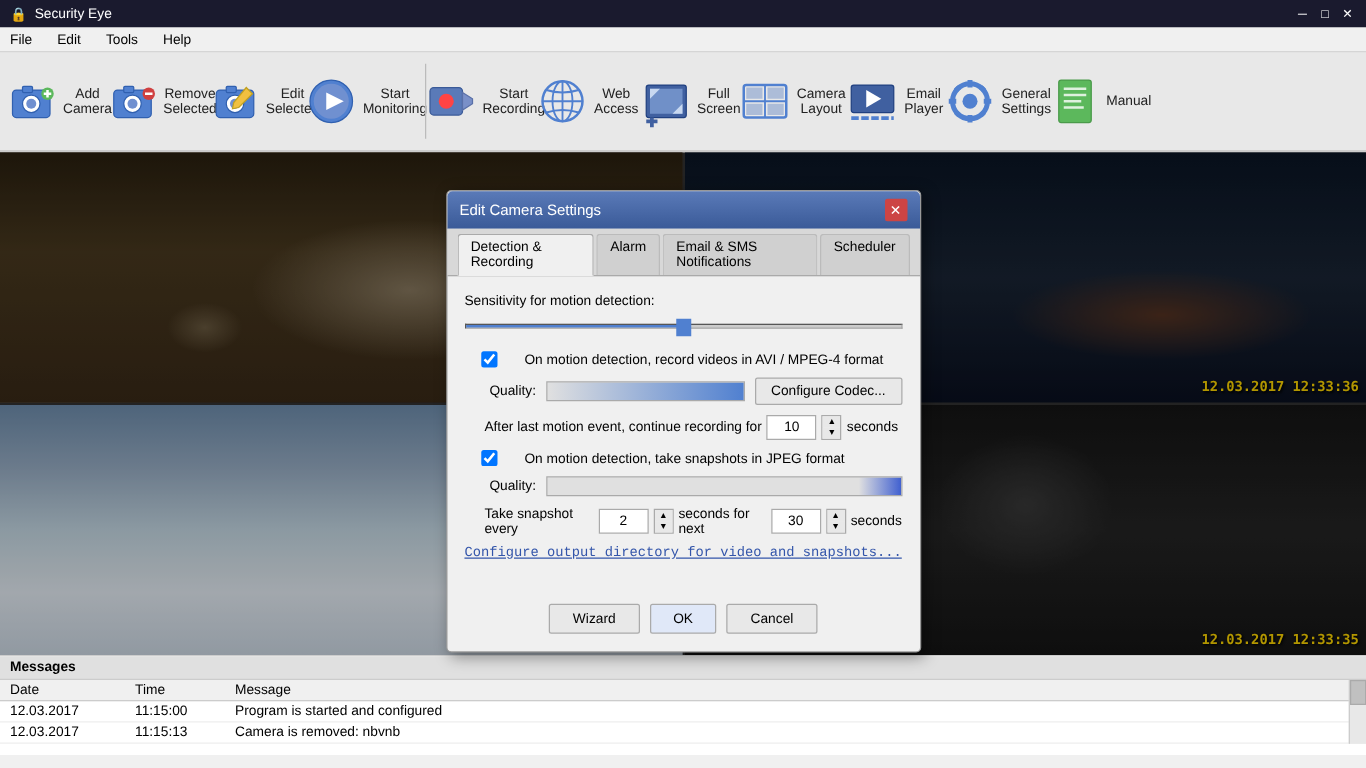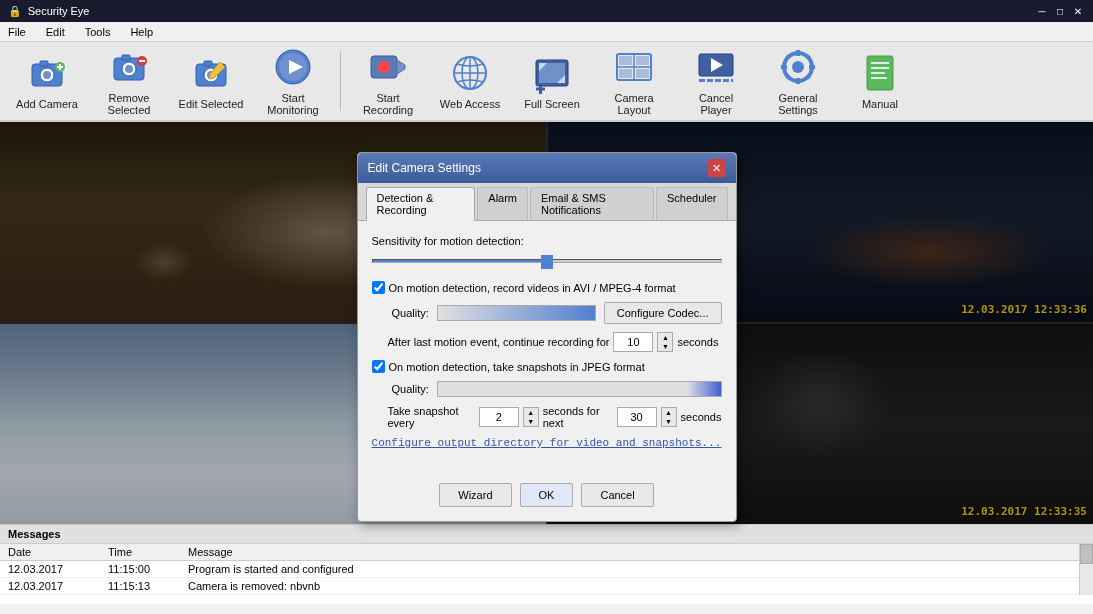--- a/index.html
+++ b/index.html
@@ -38,21 +38,21 @@
       background: #e8e8e8;
       border-bottom: 2px solid #ccc;
       height: 80px;
       display: flex;
       align-items: center;
       padding: 4px 8px;
       gap: 4px;
     }
     .toolbar-btn {
       display: flex;
-      flex-direction: column;
+      flex-direction: row;
       align-items: center;
       justify-content: center;
       width: 78px;
       height: 72px;
       cursor: pointer;
       border: 1px solid transparent;
       border-radius: 3px;
       padding: 4px;
       gap: 4px;
       font-size: 11px;
@@ -246,21 +246,21 @@
       background: #5080d0;
     }
     .slider-thumb {
       position: absolute;
       top: -5px;
       width: 12px;
       height: 14px;
       background: #5080d0;
       cursor: pointer;
     }
-    .checkbox-row { display: flex; align-items: center; gap: 4px; font-size: 11px; margin-bottom: 8px; }
+    .checkbox-row { display: flex; align-items: center; gap: 22px; font-size: 11px; margin-bottom: 8px; margin-left: 13px; }
     .checkbox-row input[type=checkbox] { width: 13px; height: 13px; }
     .quality-row { display: flex; align-items: center; gap: 8px; font-size: 11px; margin-bottom: 8px; margin-left: 20px; }
     .quality-track2 {
       flex: 1;
       height: 16px;
       background: linear-gradient(90deg, #e0e0e0 85%, #4060d0 100%);
       border: 1px solid #aaa;
     }
     .configure-btn {
       padding: 4px 12px;
@@ -459,21 +459,21 @@
       <svg width="42" height="42" viewBox="0 0 42 42">
         <rect x="4" y="8" width="34" height="22" rx="2" fill="#4060a0" stroke="#204080" stroke-width="1"></rect>
         <polygon points="16,12 28,19 16,26" fill="white"></polygon>
         <rect x="4" y="33" width="6" height="3" fill="#5080d0"></rect>
         <rect x="12" y="33" width="6" height="3" fill="#5080d0"></rect>
         <rect x="20" y="33" width="6" height="3" fill="#5080d0"></rect>
         <rect x="28" y="33" width="6" height="3" fill="#5080d0"></rect>
         <rect x="36" y="33" width="2" height="3" fill="#5080d0"></rect>
       </svg>
     </div>
-    <span>Cancel Player</span>
+    <span>Email Player</span>
   </div>
 
   <div class="toolbar-btn">
     <div class="toolbar-icon">
       <svg width="42" height="42" viewBox="0 0 42 42">
         <circle cx="21" cy="21" r="14" fill="none" stroke="#5080d0" stroke-width="4"></circle>
         <circle cx="21" cy="21" r="6" fill="#5080d0"></circle>
         <rect x="19" y="4" width="4" height="6" fill="#5080d0"></rect>
         <rect x="19" y="32" width="4" height="6" fill="#5080d0"></rect>
         <rect x="4" y="19" width="6" height="4" fill="#5080d0"></rect>

